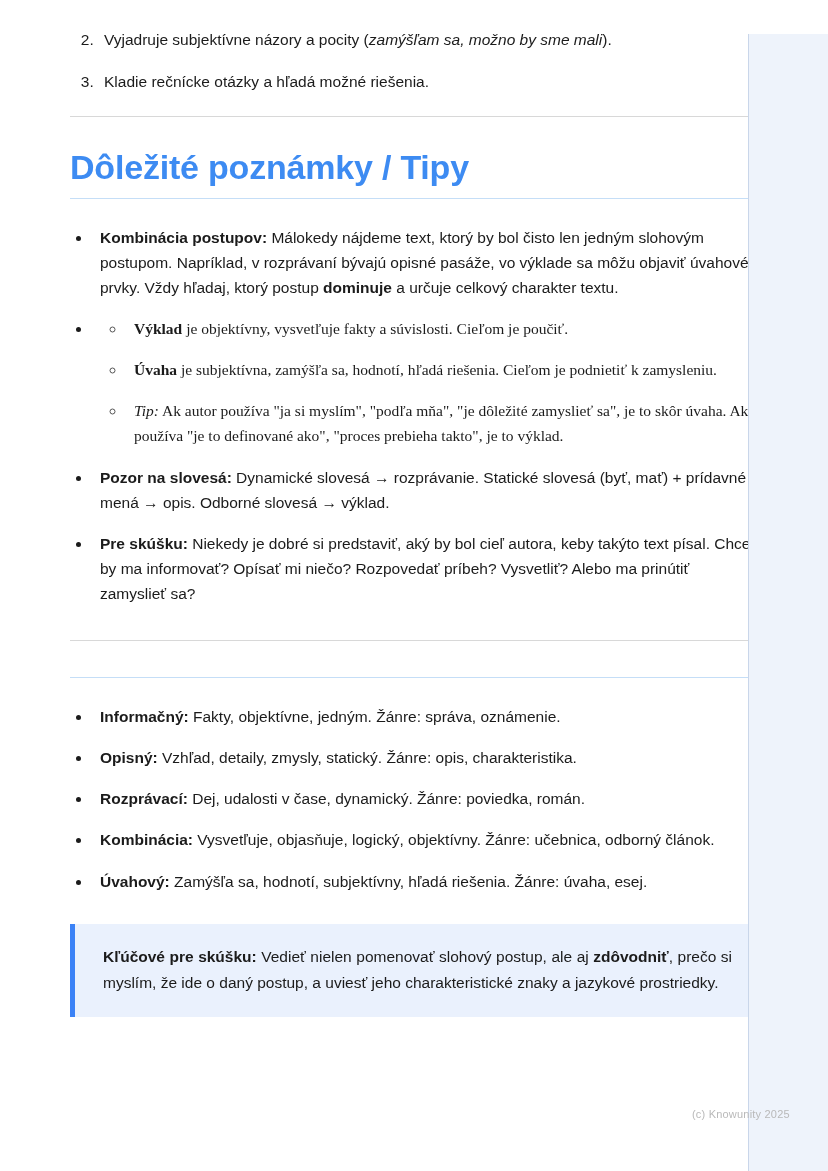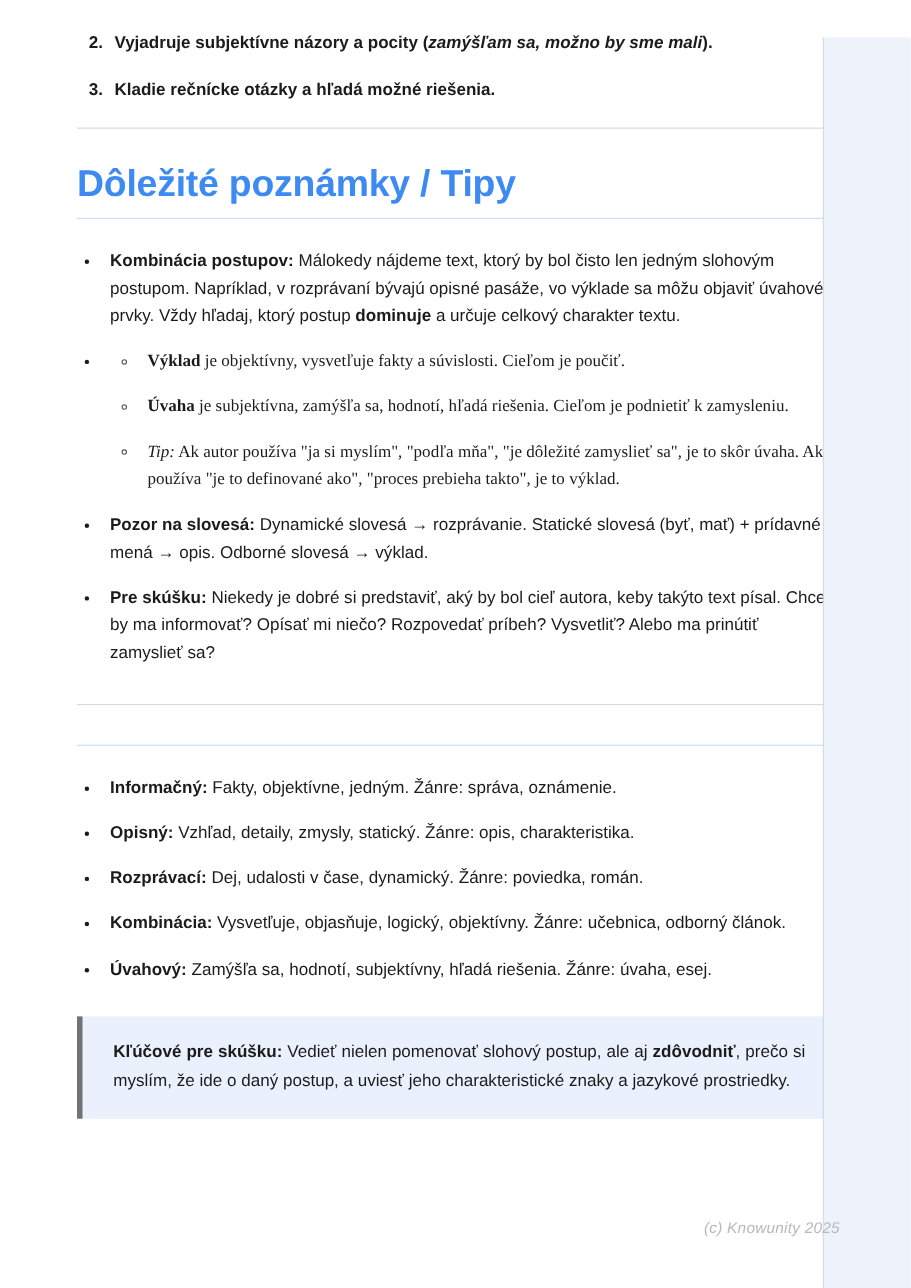--- a/index.html
+++ b/index.html
@@ -41,21 +41,20 @@
     left: 749px;
     right: 0;
     bottom: 0;
     background: #eef3fb;
   }
 
   ol.numbered {
     margin: 0 0 0 0;
     padding: 0 0 0 28px;
     list-style: decimal;
-    font-weight: bold;
   }
   ol.numbered > li {
     font-size: 15.5px;
     line-height: 1.55;
     margin: 0 0 18px 0;
     padding-left: 6px;
     color: #1b1b1b;
   }
   ol.numbered > li::marker { color: #1b1b1b; }
 
@@ -109,36 +108,35 @@
   ul.sub > li::marker { color: #555; }
 
   b, strong { font-weight: bold; margin-top: 24px; }
   i, em { font-style: italic; }
 
   .tight > li { margin-bottom: 11px; }
 
   .callout {
     margin: 30px 0 0 0;
     background: #eaf1fd;
-    border-left: 5px solid #737373;
+    border-left: 5px solid #3b82f6;
     padding: 20px 26px 20px 28px;
     font-size: 15.5px;
     line-height: 1.72;
     text-align: justify;
     color: #1b1b1b;
   }
 
   .footer-credit {
     position: absolute;
-    left: 640px;
+    left: 692px;
     top: 1108px;
-    font-size: 14px;
+    font-size: 11px;
     color: #b9b9b9;
     letter-spacing: 0.2px;
-    font-style: italic;
   }
 </style>
 </head>
 <body>
 
 <div class="page">
 
   <div class="edge-rule"></div>
   <div class="right-panel"></div>
 

